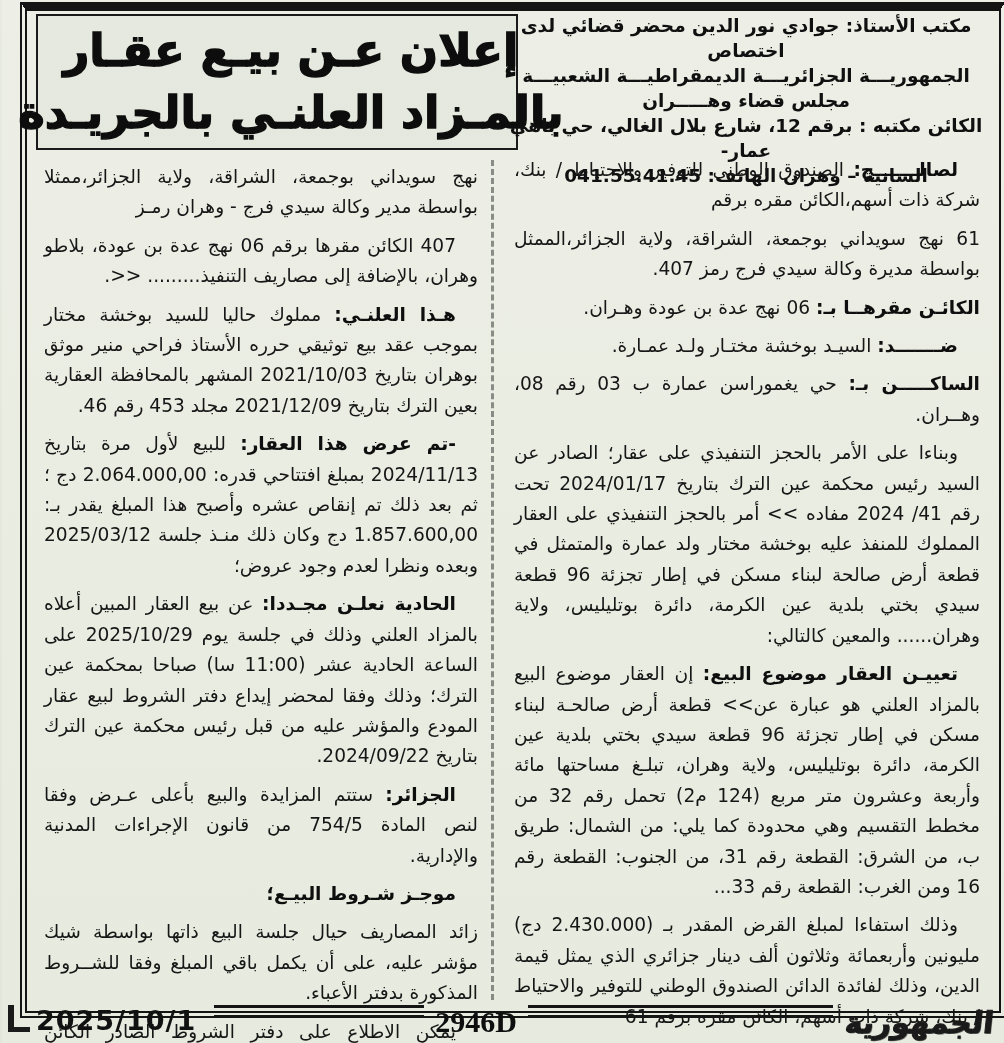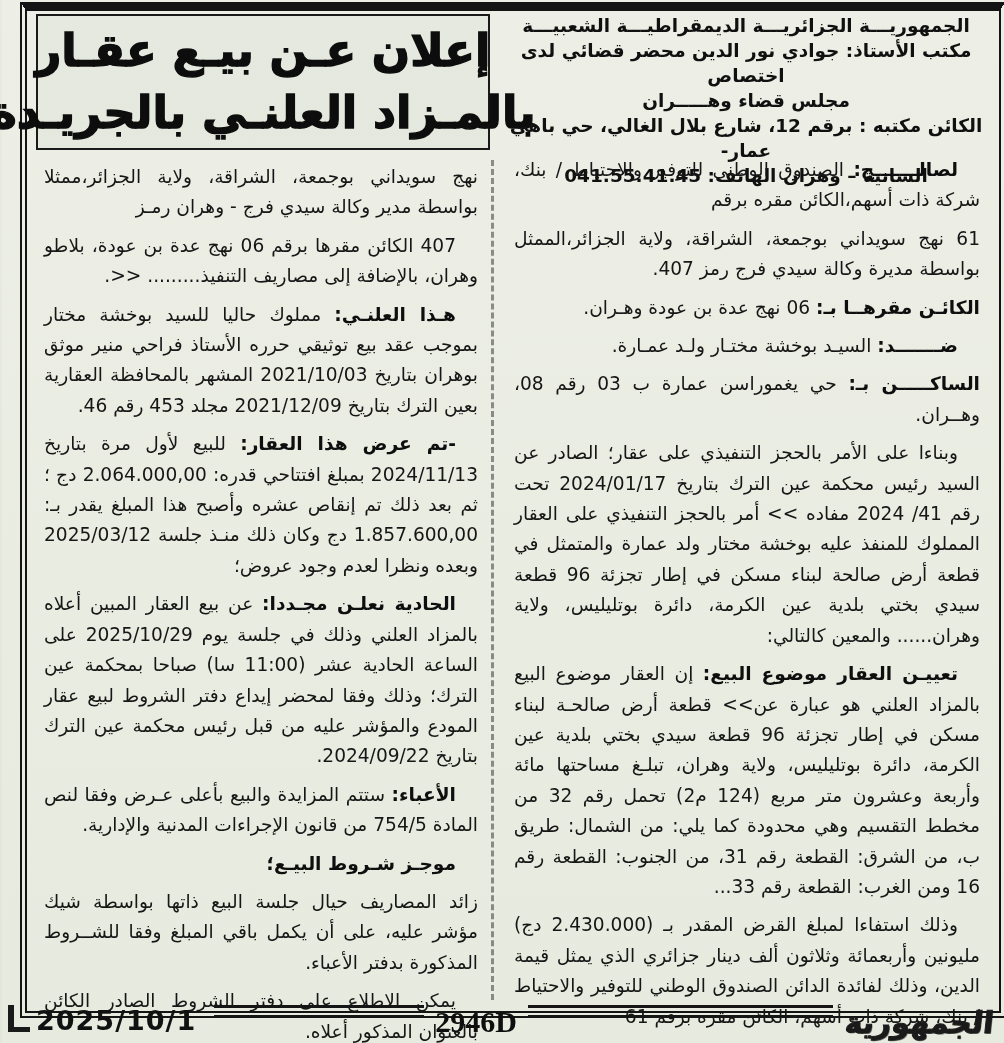--- a/index.html
+++ b/index.html
@@ -22,20 +22,21 @@
     border-top:9px solid #141414;
     pointer-events:none;
   }
   
   .title-box{
     position:absolute;left:36px;top:14px;width:450px;height:132px;
     border:2px solid #1a1a1a;
     background:rgba(223,227,216,.55);
     display:flex;flex-direction:column;justify-content:center;align-items:center;
     text-align:right;
+    padding-left:28px;
   }
   .title-line{
     font-size:45px;font-weight:bold;line-height:62px;color:#0d0d0d;
     -webkit-text-stroke:1.4px #0d0d0d;
     letter-spacing:-1px;white-space:nowrap;
   }
   
   .header-block{
     position:absolute;left:504px;top:13px;width:484px;height:130px;
     text-align:center;font-weight:bold;color:#101010;
@@ -99,22 +100,22 @@
 <div class="page">
 
   <div class="frame"></div>
 
   <div class="title-box">
     <div class="title-line">إعلان عـن بيـع عقـار</div>
     <div class="title-line">بالمـزاد العلنـي بالجريـدة</div>
   </div>
 
   <div class="header-block">
+    <div class="header-line">مكتب الأستاذ: جوادي نور الدين محضر قضائي لدى اختصاص</div>
     <div class="header-line">الجمهوريـــة الجزائريـــة الديمقراطيـــة الشعبيـــة</div>
-    <div class="header-line">مكتب الأستاذ: جوادي نور الدين محضر قضائي لدى اختصاص</div>
     <div class="header-line">مجلس قضاء وهـــــران</div>
     <div class="header-line">الكائن مكتبه : برقم 12، شارع بلال الغالي، حي باهي عمار-</div>
     <div class="header-line">السانية – وهران الهاتف: 041.55.41.45</div>
   </div>
 
   <div class="divider"></div>
 
   <div class="col col-right">
     <p class="indent"><span class="lead">لصالـــــــح:</span><span> الصندوق الوطني للتوفير والاحتياط / بنك، شركة ذات أسهم،الكائن مقره برقم</span></p>
     <p><span>61 نهج سويداني بوجمعة، الشراقة، ولاية الجزائر،الممثل بواسطة مديرة وكالة سيدي فرج رمز 407.</span></p>
@@ -125,21 +126,21 @@
     <p class="indent"><span class="lead">تعييـن العقار موضوع البيع:</span><span> إن العقار موضوع البيع بالمزاد العلني هو عبارة عن&gt;&gt; قطعة أرض صالحـة لبناء مسكن في إطار تجزئة 96 قطعة سيدي بختي بلدية عين الكرمة، دائرة بوتليليس، ولاية وهران، تبلـغ مساحتها مائة وأربعة وعشرون متر مربع (124 م2) تحمل رقم 32 من مخطط التقسيم وهي محدودة كما يلي: من الشمال: طريق ب، من الشرق: القطعة رقم 31، من الجنوب: القطعة رقم 16 ومن الغرب: القطعة رقم 33...</span></p>
     <p class="indent"><span>وذلك استفاءا لمبلغ القرض المقدر بـ (2.430.000 دج) مليونين وأربعمائة وثلاثون ألف دينار جزائري الذي يمثل قيمة الدين، وذلك لفائدة الدائن الصندوق الوطني للتوفير والاحتياط / بنك، شركة ذات أسهم، الكائن مقره برقم 61</span></p>
   </div>
 
   <div class="col col-left">
     <p><span>نهج سويداني بوجمعة، الشراقة، ولاية الجزائر،ممثلا بواسطة مدير وكالة سيدي فرج - وهران رمـز</span></p>
     <p class="indent"><span>407 الكائن مقرها برقم 06 نهج عدة بن عودة، بلاطو وهران، بالإضافة إلى مصاريف التنفيذ......... &lt;&lt;.</span></p>
     <p class="indent"><span class="lead">هـذا العلنـي:</span><span> مملوك حاليا للسيد بوخشة مختار بموجب عقد بيع توثيقي حرره الأستاذ فراحي منير موثق بوهران بتاريخ 2021/10/03 المشهر بالمحافظة العقارية بعين الترك بتاريخ 2021/12/09 مجلد 453 رقم 46.</span></p>
     <p class="indent"><span class="lead">-تم عرض هذا العقار:</span><span> للبيع لأول مرة بتاريخ 2024/11/13 بمبلغ افتتاحي قدره: 2.064.000,00 دج ؛ ثم بعد ذلك تم إنقاص عشره وأصبح هذا المبلغ يقدر بـ: 1.857.600,00 دج وكان ذلك منـذ جلسة 2025/03/12 وبعده ونظرا لعدم وجود عروض؛</span></p>
     <p class="indent"><span class="lead">الحادية نعلـن مجـددا:</span><span> عن بيع العقار المبين أعلاه بالمزاد العلني وذلك في جلسة يوم 2025/10/29 على الساعة الحادية عشر (11:00 سا) صباحا بمحكمة عين الترك؛ وذلك وفقا لمحضر إيداع دفتر الشروط لبيع عقار المودع والمؤشر عليه من قبل رئيس محكمة عين الترك بتاريخ 2024/09/22.</span></p>
-    <p class="indent"><span class="lead">الأعباء:</span><span> ستتم المزايدة والبيع بأعلى عـرض وفقا لنص المادة 754/5 من قانون الإجراءات المدنية والإدارية.</span></p>
+    <p class="indent"><span class="lead">الجزائر:</span><span> ستتم المزايدة والبيع بأعلى عـرض وفقا لنص المادة 754/5 من قانون الإجراءات المدنية والإدارية.</span></p>
     <p class="indent right-line"><span class="lead">موجـز شـروط البيـع؛</span></p>
     <p><span>زائد المصاريف حيال جلسة البيع ذاتها بواسطة شيك مؤشر عليه، على أن يكمل باقي المبلغ وفقا للشــروط المذكورة بدفتر الأعباء.</span></p>
     <p class="indent"><span>يمكن الاطلاع على دفتر الشروط الصادر الكائن بالعنوان المذكور أعلاه.</span></p>
     <p class="signature">المحضــر القضائـــــي</p>
   </div>
 
   <div class="footer">
     <div class="corner-mark"></div>
     <div class="footer-date">2025/10/1</div>
     <div class="rule rule-short"></div>

